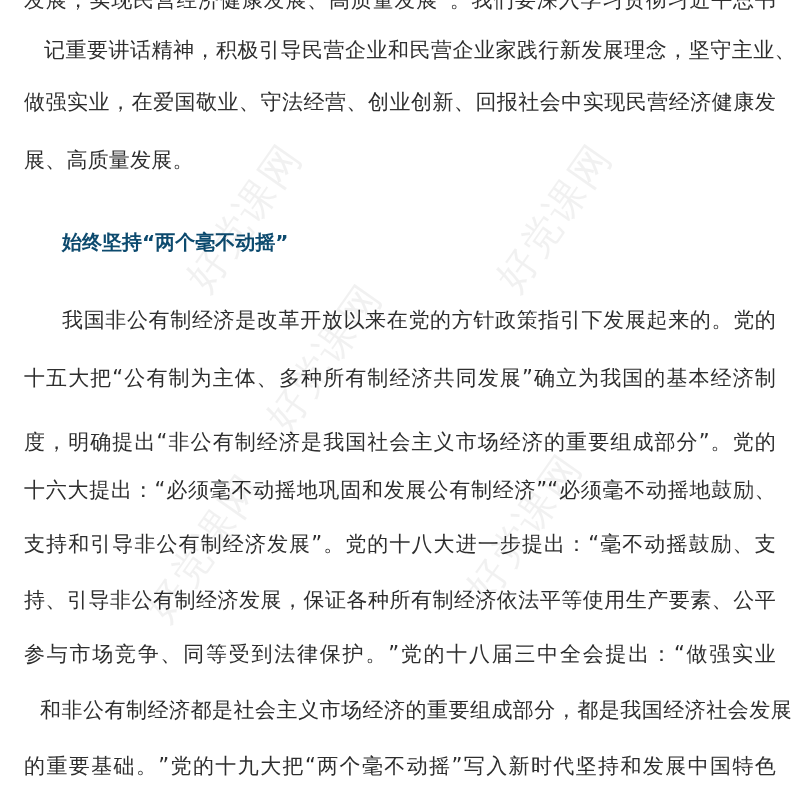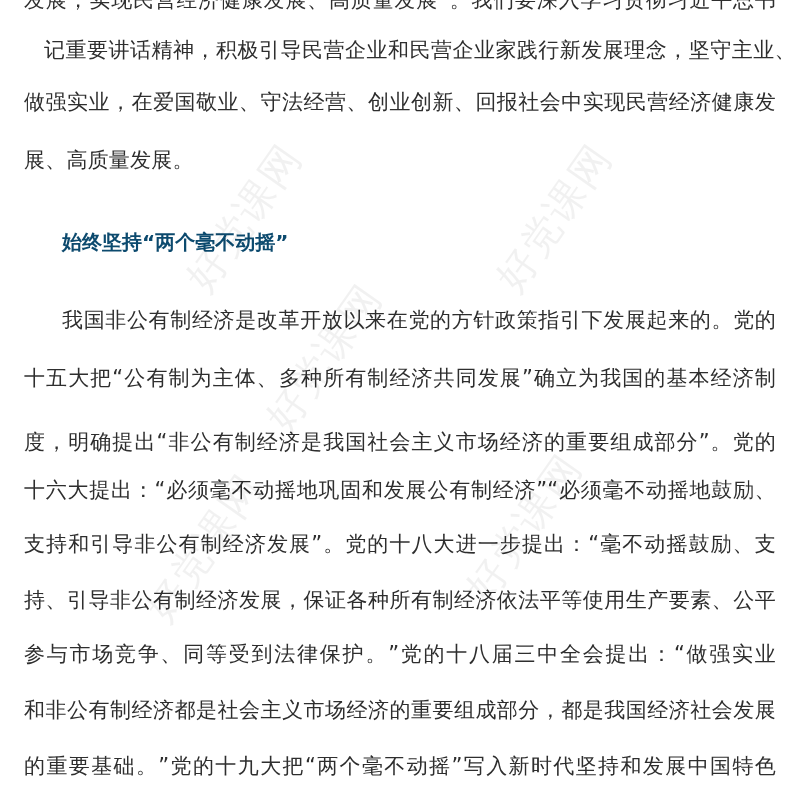--- a/index.html
+++ b/index.html
@@ -75,21 +75,21 @@
 
   <div class="heading">始终坚持“两个毫不动摇”</div>
 
   <div class="line indent justify" style="top:306px;">我国非公有制经济是改革开放以来在党的方针政策指引下发展起来的。党的</div>
   <div class="line justify" style="top:364px;">十五大把“公有制为主体、多种所有制经济共同发展”确立为我国的基本经济制</div>
   <div class="line justify" style="top:420px;margin-top:8px;">度，明确提出“非公有制经济是我国社会主义市场经济的重要组成部分”。党的</div>
   <div class="line justify" style="top:476px;">十六大提出：“必须毫不动摇地巩固和发展公有制经济”“必须毫不动摇地鼓励、</div>
   <div class="line justify" style="top:530px;">支持和引导非公有制经济发展”。党的十八大进一步提出：“毫不动摇鼓励、支</div>
   <div class="line justify" style="top:588px;font-family:Liberation Mono, monospace;">持、引导非公有制经济发展，保证各种所有制经济依法平等使用生产要素、公平</div>
   <div class="line justify" style="top:640px;">参与市场竞争、同等受到法律保护。”党的十八届三中全会提出：“做强实业</div>
-  <div class="line justify" style="top:696px;">和非公有制经济都是社会主义市场经济的重要组成部分，都是我国经济社会发展</div>
+  <div class="line justify" style="top:696px;margin-left:16px;">和非公有制经济都是社会主义市场经济的重要组成部分，都是我国经济社会发展</div>
   <div class="line justify" style="top:752px;">的重要基础。”党的十九大把“两个毫不动摇”写入新时代坚持和发展中国特色</div>
 
   <div class="watermark" style="left:160px; top:190px;">好党课网</div>
   <div class="watermark" style="left:470px; top:190px;">好党课网</div>
   <div class="watermark" style="left:240px; top:330px;">好党课网</div>
   <div class="watermark" style="left:120px; top:520px;">好党课网</div>
   <div class="watermark" style="left:440px; top:500px;">好党课网</div>
 
 </div>
 

